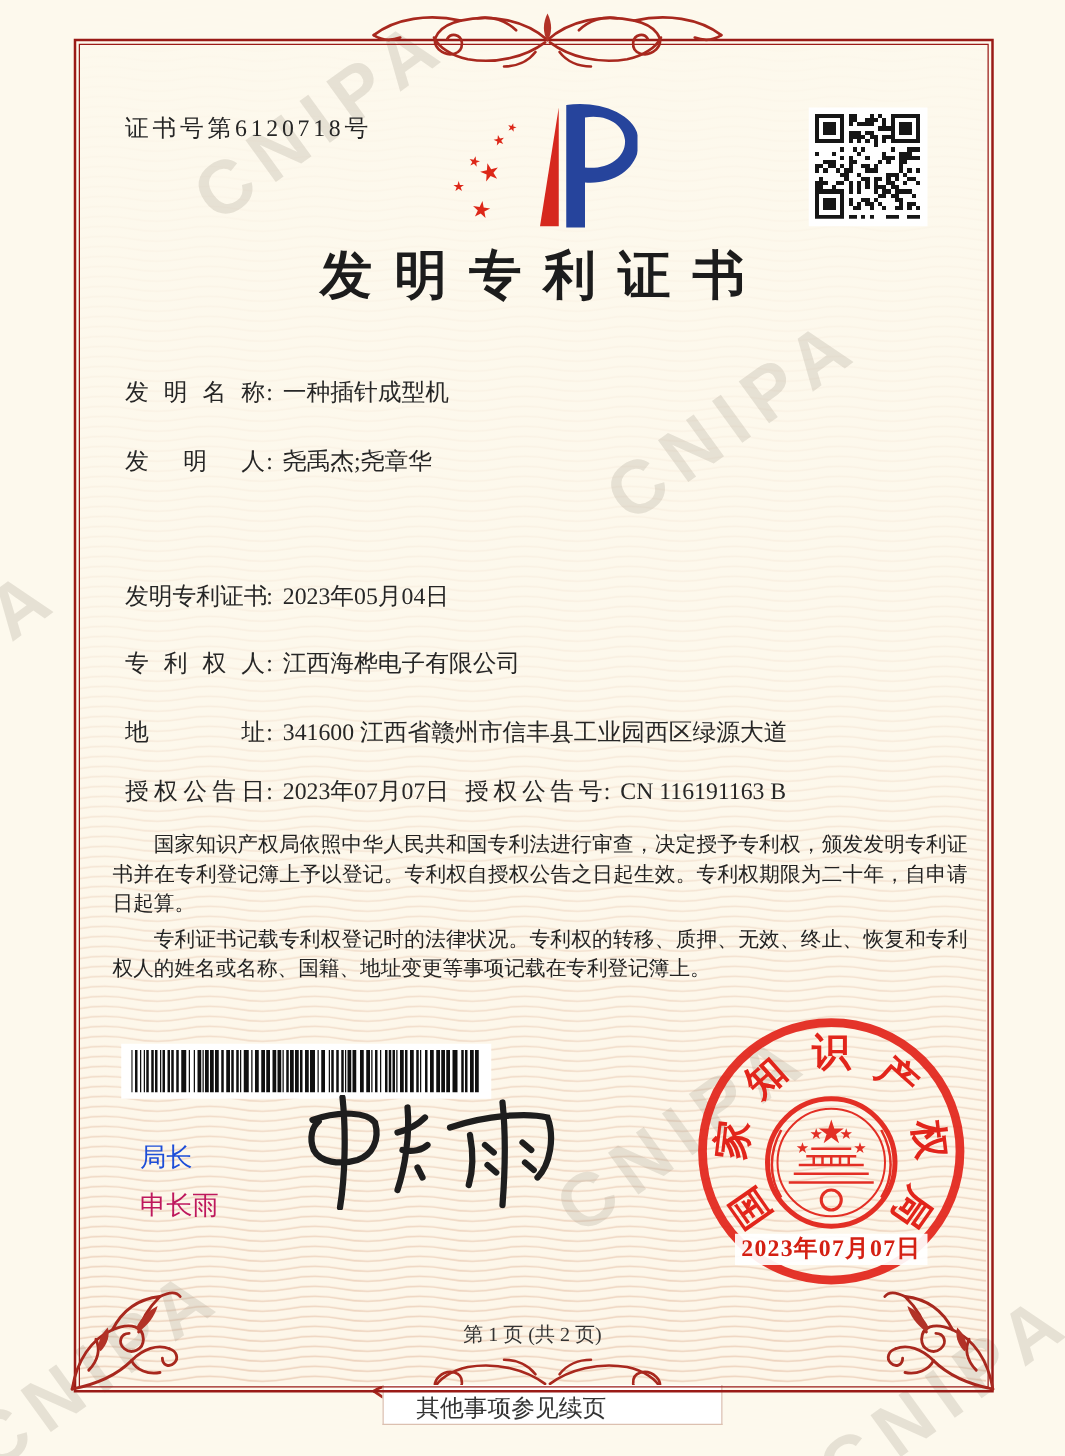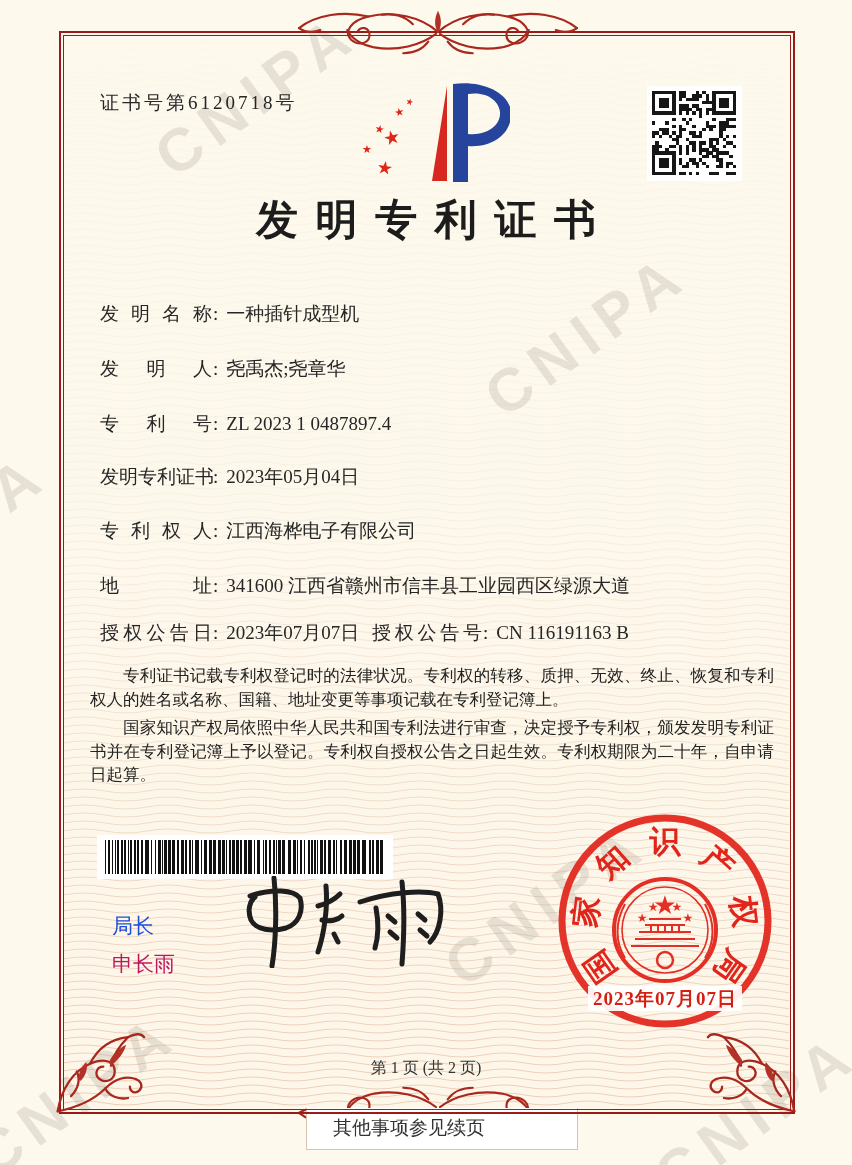--- a/index.html
+++ b/index.html
@@ -38,21 +38,21 @@
   .officer-name{position:absolute;left:112px;top:950px;font-size:21px;z-index:3;
          font-family:"Liberation Sans","DejaVu Sans",sans-serif;color:#be185d;}
   .sig{position:absolute;left:222px;top:876px;z-index:3;}
   .seal{position:absolute;left:550px;top:806px;z-index:3;}
   .seal text{font-family:"Liberation Serif","DejaVu Serif",serif;}
   .seal-date{position:absolute;left:570px;top:986px;width:190px;text-align:center;z-index:3;}
   .seal-date span{background:rgba(255,255,255,0.92);color:#d42013;font-weight:bold;
          font-size:19px;padding:2px 5px;letter-spacing:1px;}
   .pageno{position:absolute;left:0;top:1058px;width:100%;text-align:center;font-size:16px;
          color:#333;z-index:3;}
-  .tab{position:absolute;left:306px;top:1108px;width:272px;height:42px;background:#fff;
+  .tab{position:absolute;left:306px;top:1108px;width:272px;height:32px;background:#fff;
        border:1px solid #dcc0b0;border-top:none;z-index:4;box-sizing:border-box;}
   .tab span{display:block;padding-left:26px;line-height:40px;font-size:19px;color:#333;}
 </style>
 </head>
 <body>
 
 <svg width="0" height="0" style="position:absolute" aria-hidden="true">
   <defs>
     <symbol id="cornerOrn" viewBox="0 0 100 100">
       <g fill="none" stroke="#a8281e" stroke-width="2.4" stroke-linecap="round">
@@ -430,42 +430,39 @@
   </div>
 
   <div class="title">发明专利证书</div>
 
   <div class="frow" style="top:301px">
     <span class="flabel">发明名称</span><span class="colon">:</span><span class="fvalue">一种插针成型机</span>
   </div>
   <div class="frow" style="top:356px">
     <span class="flabel">发明人</span><span class="colon">:</span><span class="fvalue">尧禹杰;尧章华</span>
   </div>
-  <div class="frow" style="top:411px">
-    <span class="flabel">专利号</span><span class="colon">:</span><span class="fvalue">ZL 2023 1 0487897.4</span>
-  </div>
   <div class="frow" style="top:464px">
     <span class="flabel">发明专利证书</span><span class="colon">:</span><span class="fvalue">2023年05月04日</span>
   </div>
   <div class="frow" style="top:518px">
     <span class="flabel">专利权人</span><span class="colon">:</span><span class="fvalue">江西海桦电子有限公司</span>
   </div>
   <div class="frow" style="top:573px">
     <span class="flabel">地址</span><span class="colon">:</span><span class="fvalue">341600 江西省赣州市信丰县工业园西区绿源大道</span>
   </div>
   <div class="frow" style="top:620px">
     <span class="flabel">授权公告日</span><span class="colon">:</span><span class="fvalue">2023年07月07日</span>
     <span class="col2">
       <span class="flabel">授权公告号</span><span class="colon">:</span><span class="fvalue">CN 116191163 B</span>
     </span>
   </div>
 
   <div class="paras">
+    <p>国家知识产权局依照中华人民共和国专利法进行审查，决定授予专利权，颁发发明专利证书并在专利登记簿上予以登记。专利权自授权公告之日起生效。专利权期限为二十年，自申请日起算。</p>
     <p>专利证书记载专利权登记时的法律状况。专利权的转移、质押、无效、终止、恢复和专利权人的姓名或名称、国籍、地址变更等事项记载在专利登记簿上。</p>
-    <p>国家知识产权局依照中华人民共和国专利法进行审查，决定授予专利权，颁发发明专利证书并在专利登记簿上予以登记。专利权自授权公告之日起生效。专利权期限为二十年，自申请日起算。</p>
   </div>
 
   <div class="barbox">
     <svg id="barsvg" width="280" height="34">
         <g fill="#101010">
           <rect x="0" y="0" width="1" height="34"></rect>
           <rect x="3" y="0" width="2" height="34"></rect>
           <rect x="7" y="0" width="1" height="34"></rect>
           <rect x="10" y="0" width="1" height="34"></rect>
           <rect x="12" y="0" width="2" height="34"></rect>

